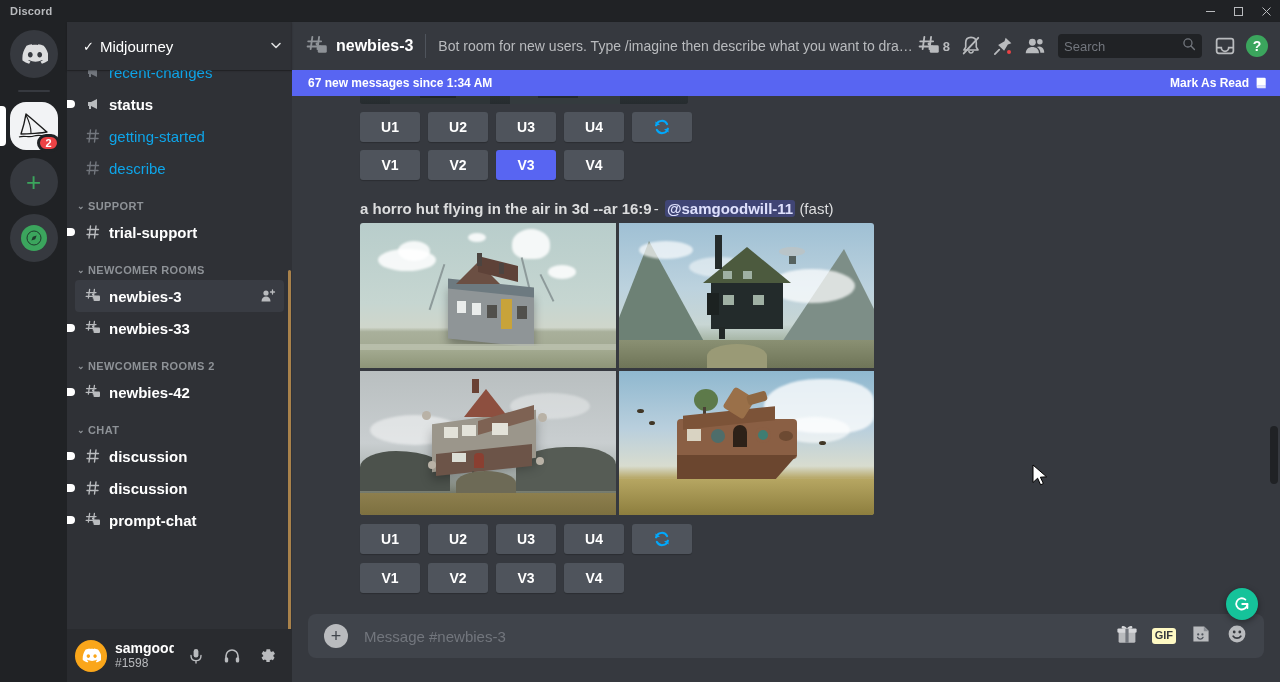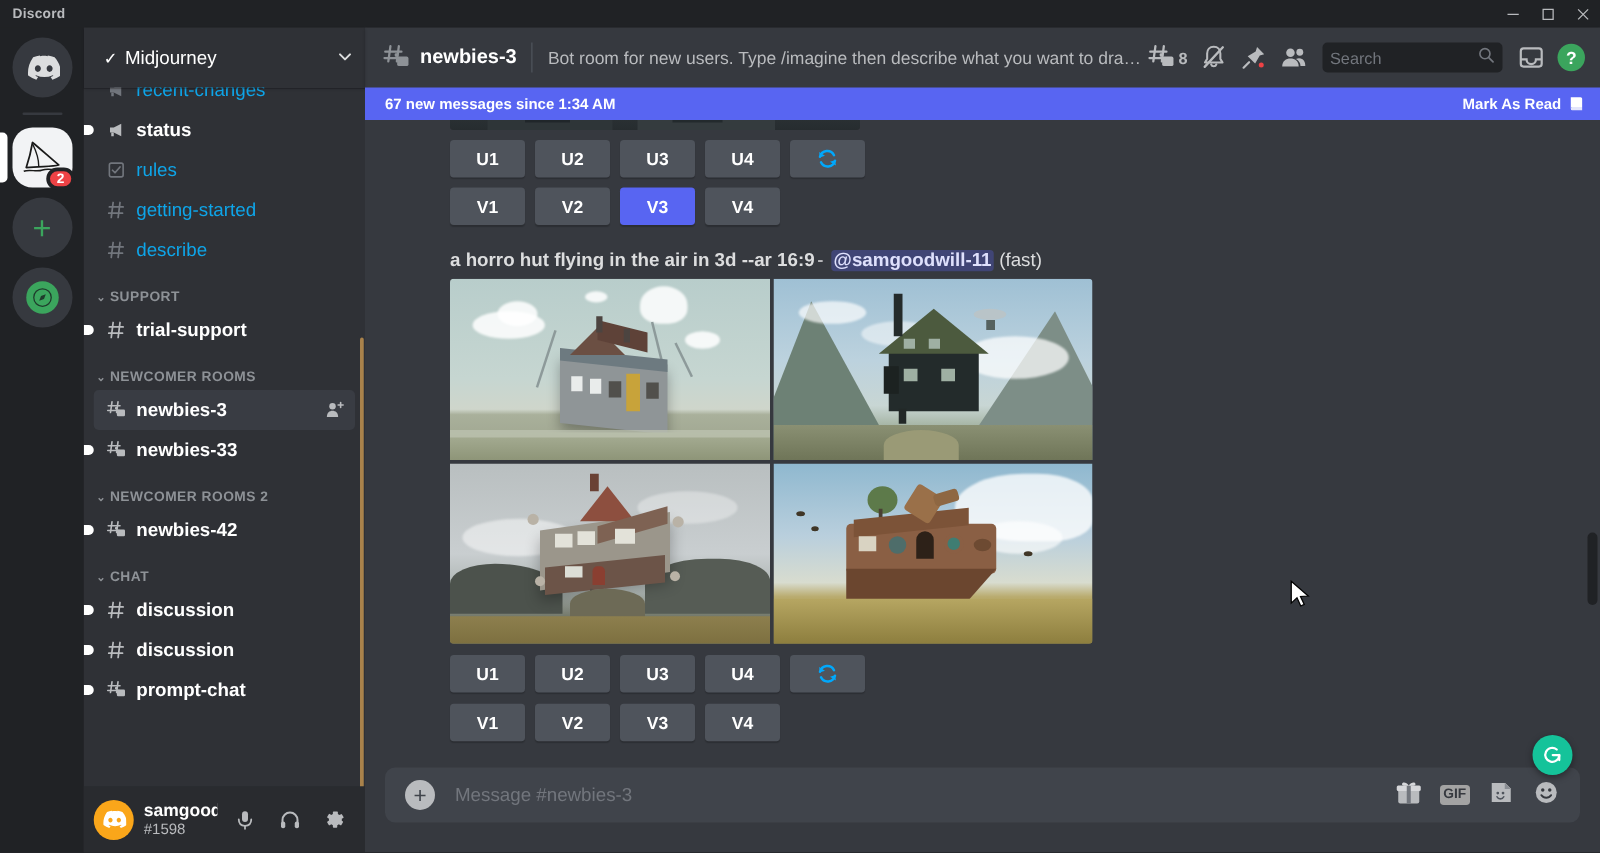--- a/index.html
+++ b/index.html
@@ -275,21 +275,21 @@
     display:flex; align-items:center; padding: 0 16px 0 16px;
   }
   .comp-plus {
     width:24px; height:24px; border-radius:50%; background:#b9bbbe;
     display:flex; align-items:center; justify-content:center;
     color:#40444b; font-size:18px; font-weight:400; line-height:1; flex:0 0 24px;
   }
   .comp-ph { flex:1; color:#72767d; font-size:15px; margin-left:16px; }
   .comp-actions { display:flex; align-items:center; gap:14px; color:#b9bbbe; }
   .gifbtn {
-    font-size: 11px; font-weight: bold; color:#36393f; background:#a3a3a3;
+    font-size: 11px; font-weight: bold; color:#36393f; background:#fef9c3;
     border-radius:3px; padding:1px 3px; line-height:1.2;
   }
 
   
   .scrollbar {
     position:absolute; right:2px; top:0; width:8px; height:100%;
   }
   .scroll-thumb {
     position:absolute; top: 330px; width:8px; height:58px;
     background:#202225; border-radius:4px;
@@ -386,29 +386,20 @@
           <span class="unread-dot"></span>
           <span class="cicon">
             <svg width="16" height="16" viewBox="0 0 16 16">
                 <path d="M3 6 H6 L12 3 V13 L6 10 H3 Z" fill="#b9bbbe"></path>
                 <rect x="4" y="10" width="2" height="3" fill="#b9bbbe"></rect>
               </svg>
           </span>
           <span class="clabel">status</span>
         </div>
 
-        <div class="chan muted">
-          <span class="cicon">
-            <svg width="16" height="16" viewBox="0 0 16 16">
-                <rect x="2.5" y="2.5" width="11" height="11" rx="1.5" fill="none" stroke="#72767d" stroke-width="1.3"></rect>
-                <path d="M5 8.2 L7 10.2 L11 5.6" fill="none" stroke="#72767d" stroke-width="1.4" stroke-linecap="round" stroke-linejoin="round"></path>
-              </svg>
-          </span>
-          <span class="clabel">rules</span>
-        </div>
 
         <div class="chan muted">
           <span class="cicon">
             <svg width="16" height="16" viewBox="0 0 16 16">
                 <path d="M5.5 2 L4 14 M11 2 L9.5 14 M2.5 5.5 H13.5 M2 10.5 H13" stroke="#72767d" stroke-width="1.4" fill="none" stroke-linecap="round"></path>
               </svg>
           </span>
           <span class="clabel">getting-started</span>
         </div>
 

